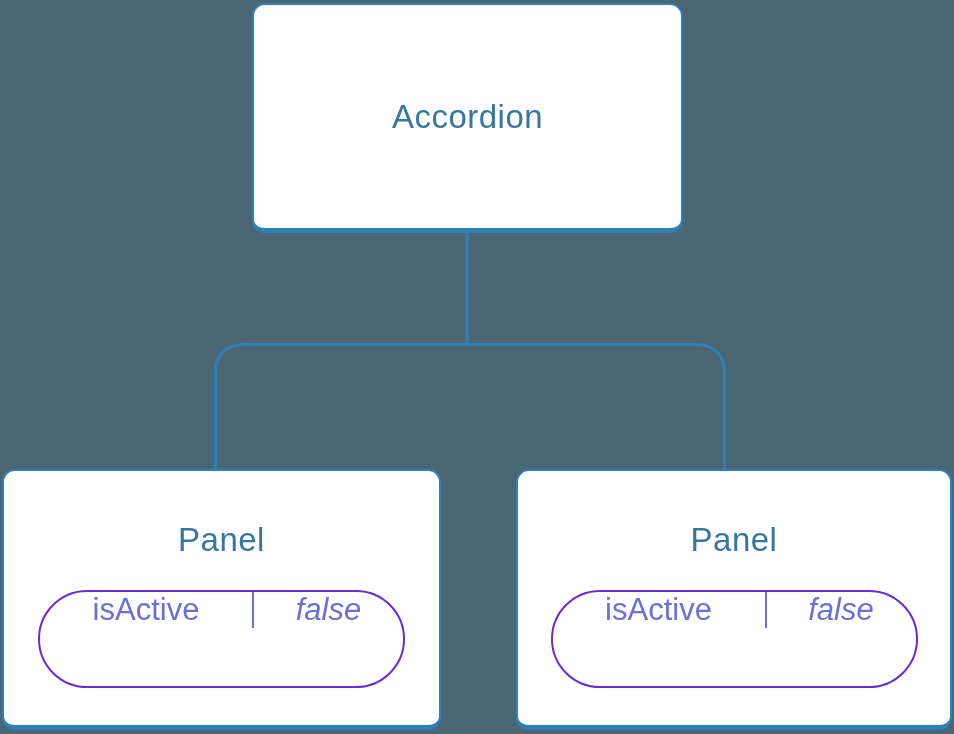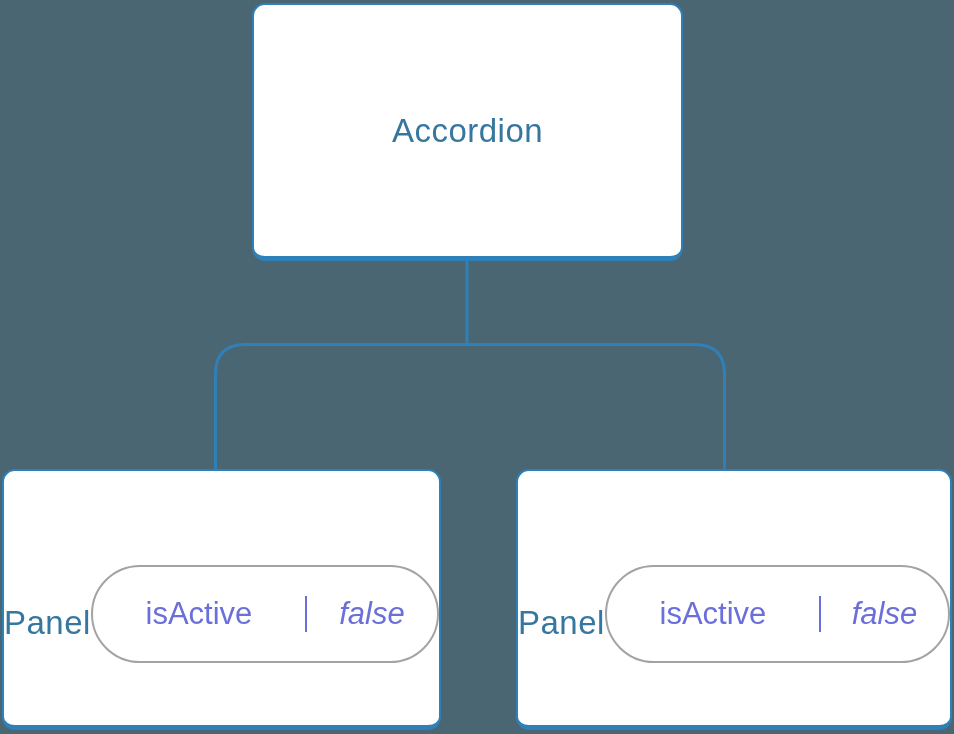--- a/index.html
+++ b/index.html
@@ -24,52 +24,52 @@
   }
   .node {
     position: absolute;
     background: #ffffff;
     border: 2px solid #2f80b8;
     border-bottom-width: 5px;
     border-radius: 13px;
   }
   .node-root {
     left: 252px; top: 3px;
-    width: 431px; height: 258px;
+    width: 431px; height: 230px;
     display: flex;
     align-items: center;
     justify-content: center;
   }
   .node-title {
     color: #35779f;
     font-size: 33px;
     font-weight: 500;
     letter-spacing: 0.5px;
   }
   .node-panel {
     top: 469px;
     width: 439px; height: 261px;
     display: flex;
-    flex-direction: row;
+    flex-direction: column;
     align-items: center;
   }
   .node-panel.left  { left: 2px; }
   .node-panel.right { left: 516px; width: 436px; }
   .node-panel .node-title {
     margin-top: 50px;
     text-align: center;
   }
   .state-pill {
     margin-top: 31px;
     width: 367px;
     height: 98px;
-    border: 2px solid #a3a3a3;
+    border: 2px solid #6d28d9;
     border-radius: 49px;
     display: flex;
-    align-items: center;
+    align-items: flex-start;
     overflow: hidden;
   }
   .state-cell {
     display: flex;
     align-items: center;
     justify-content: center;
     color: #6a6fd9;
     font-size: 31px;
     font-weight: 400;
   }

